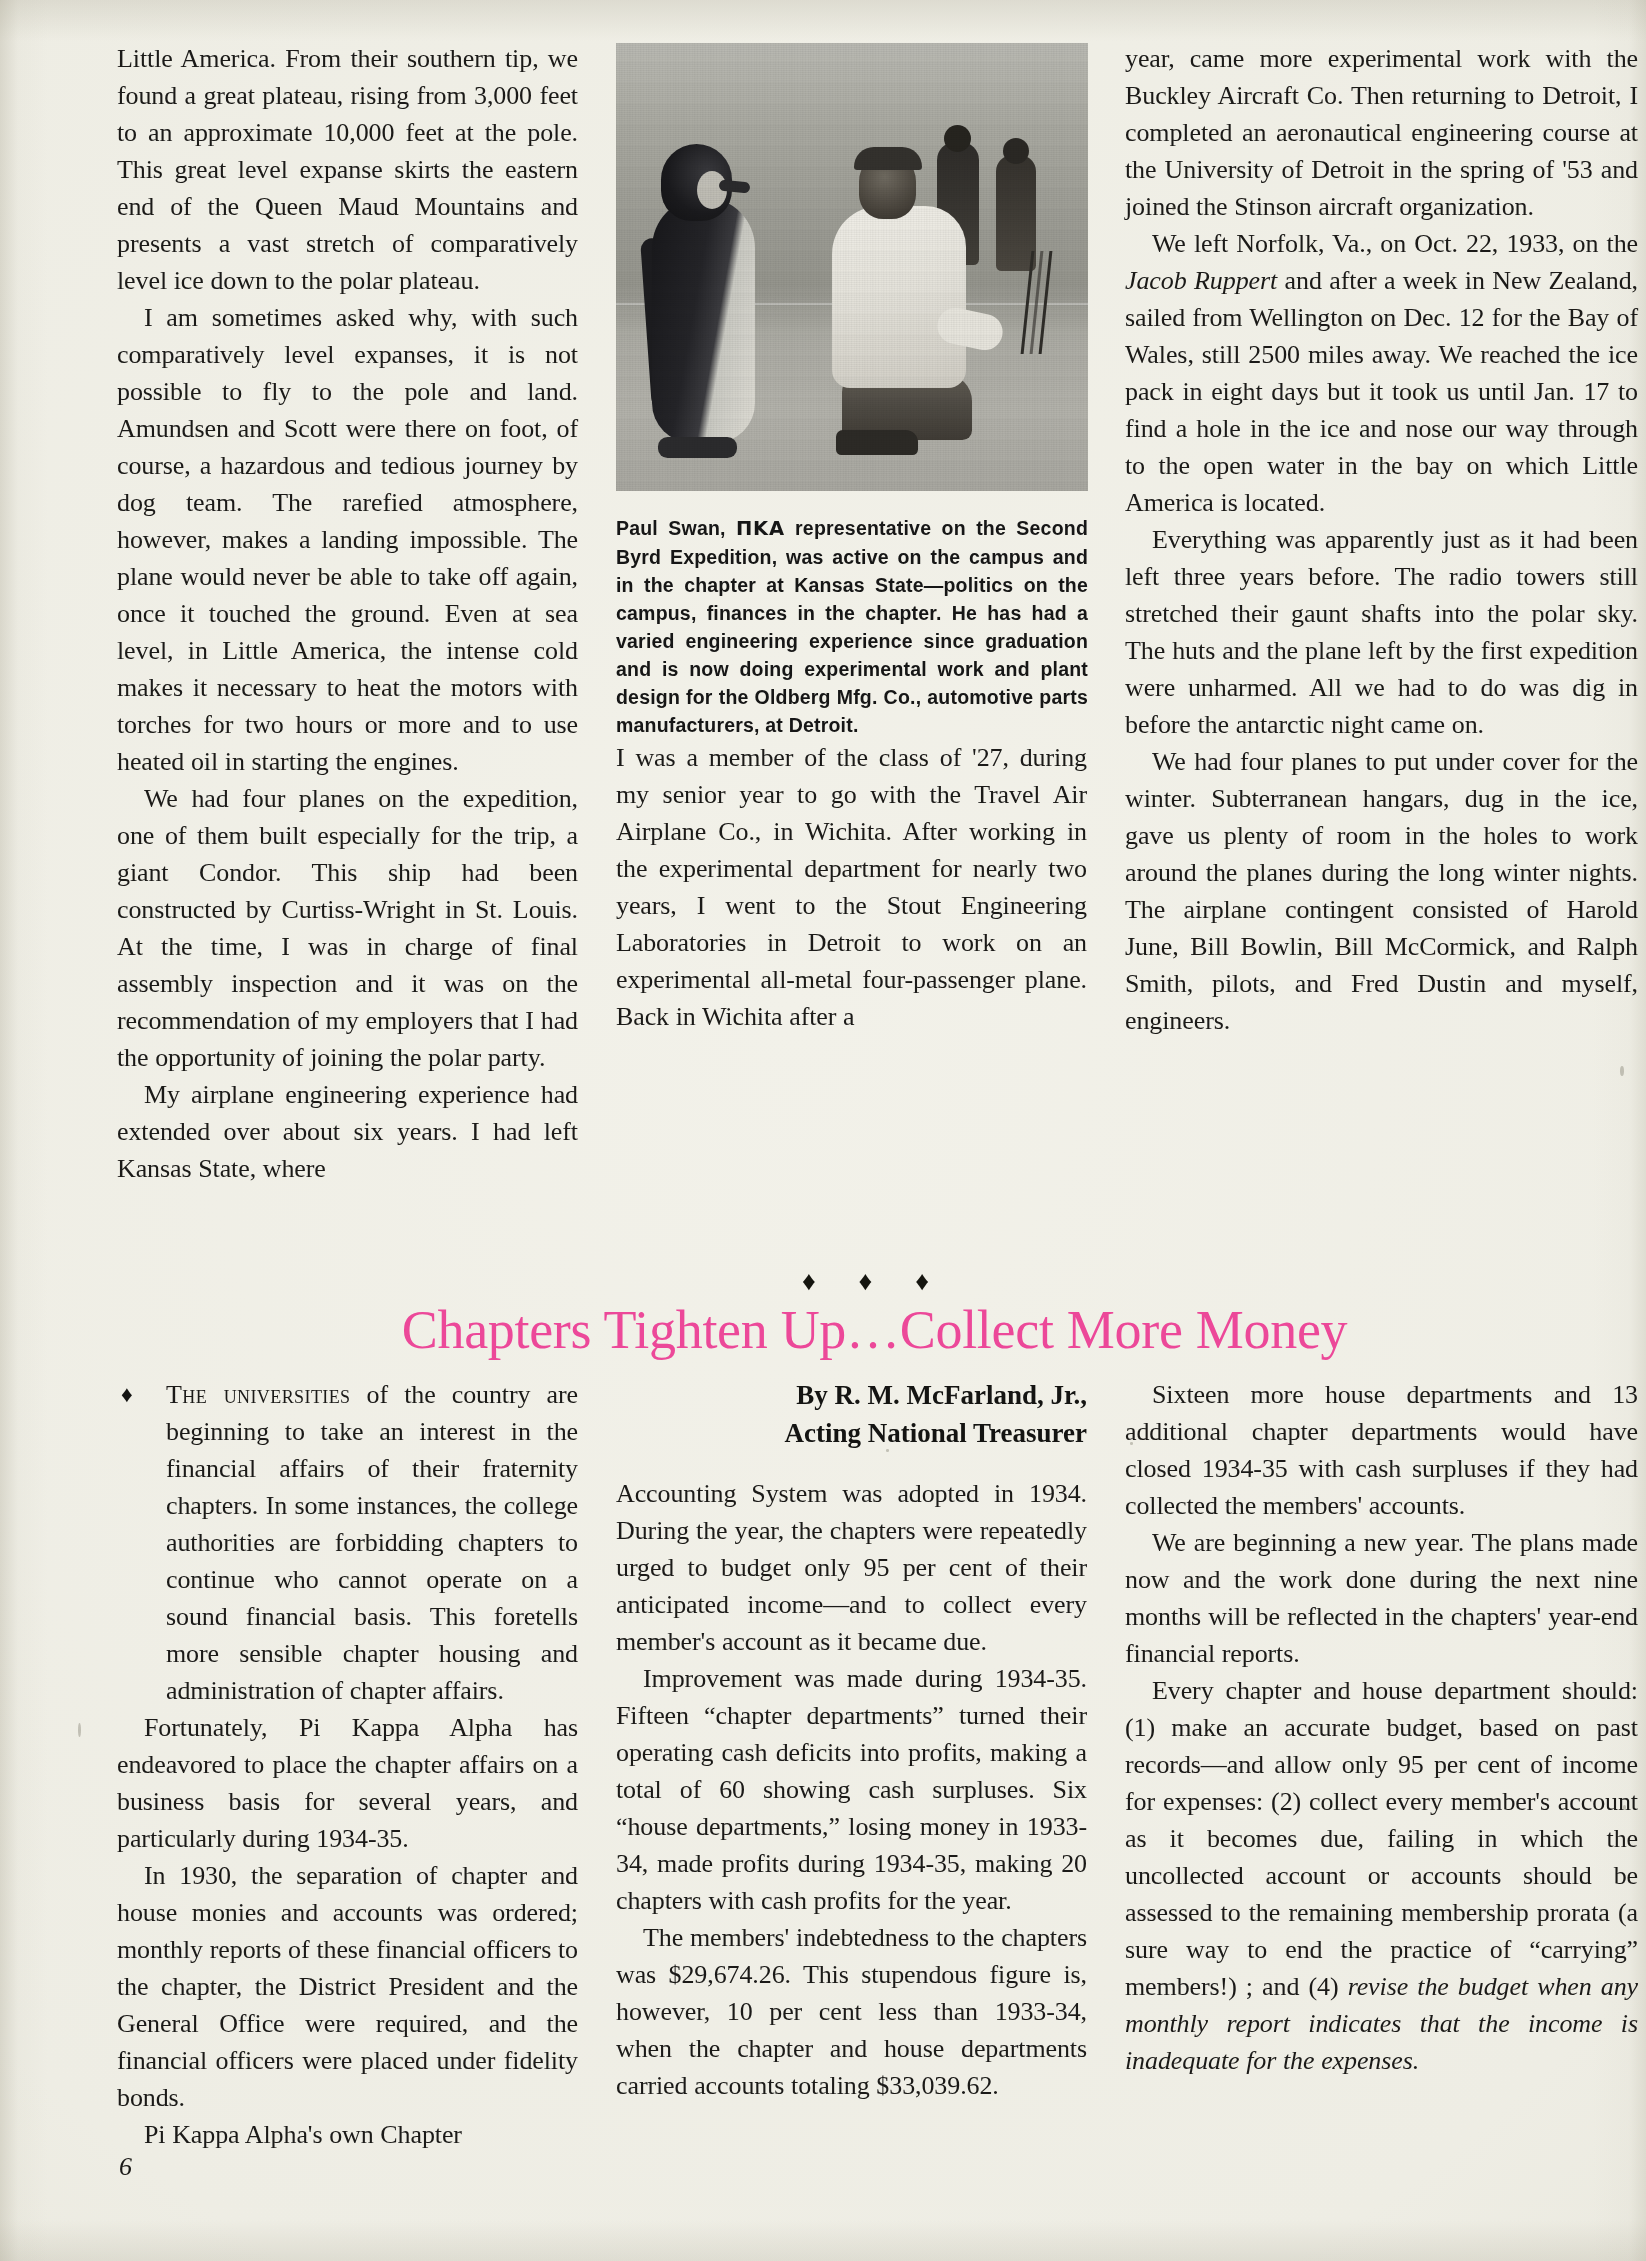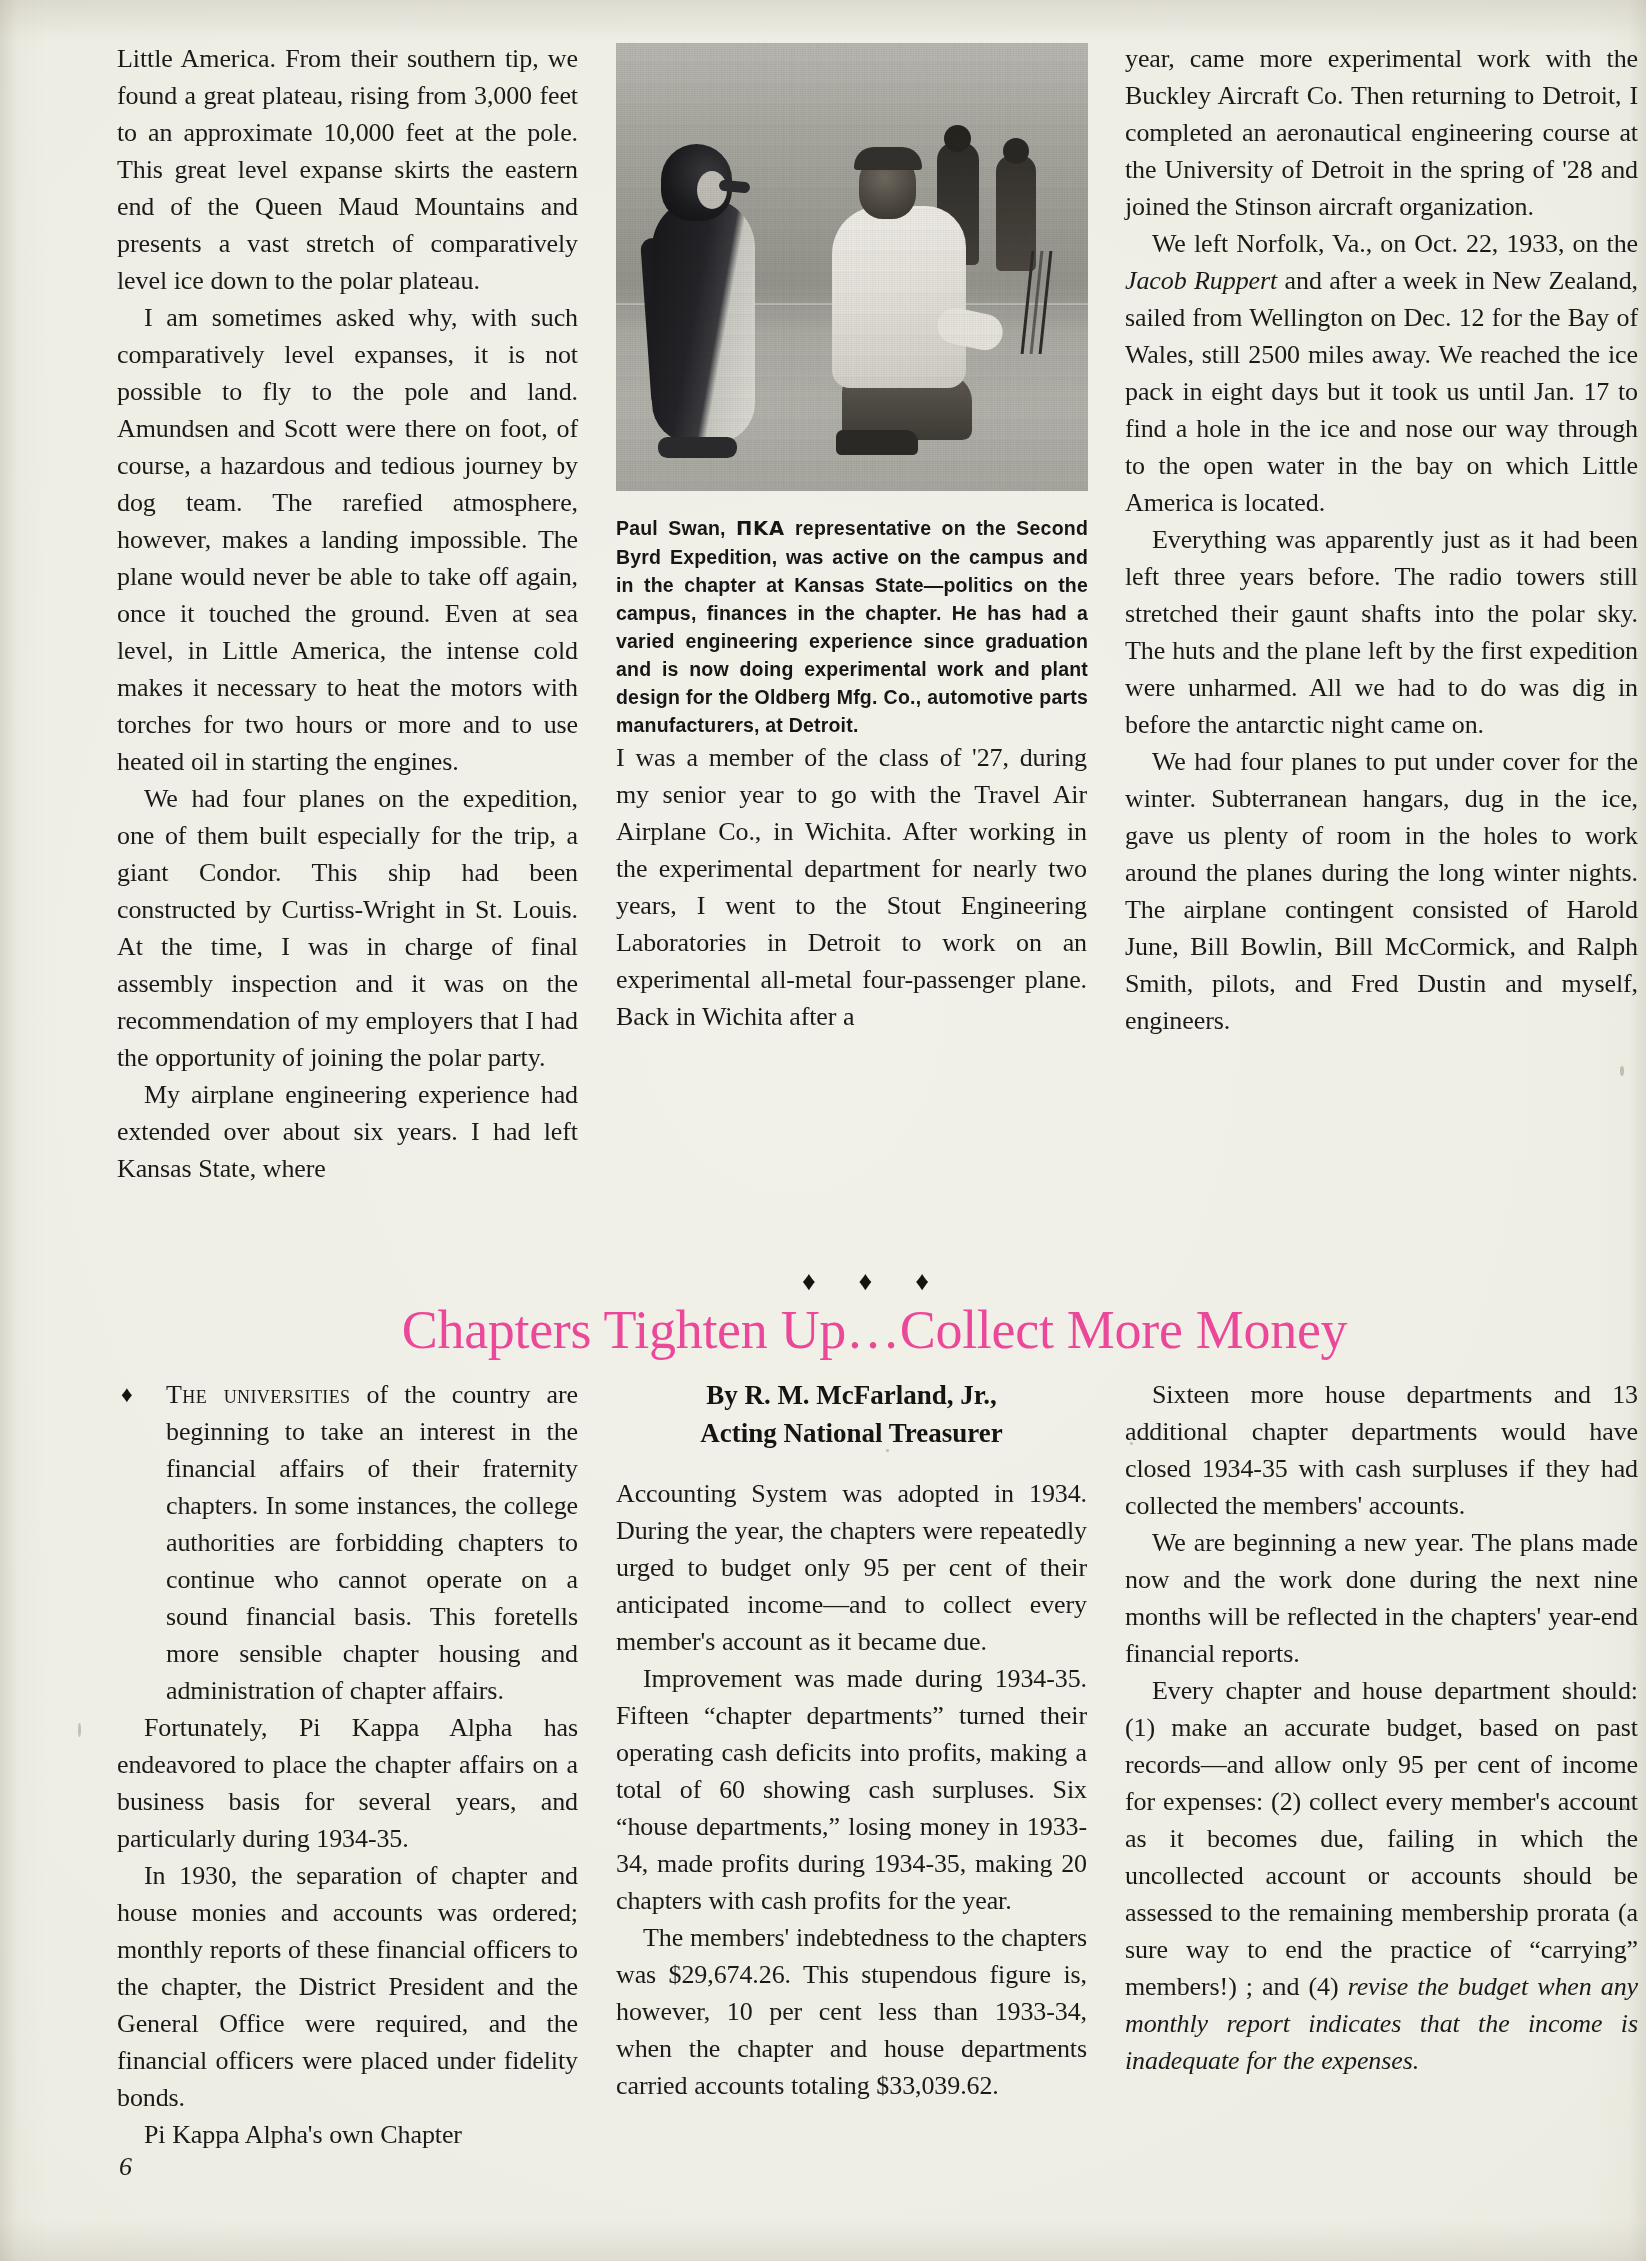--- a/index.html
+++ b/index.html
@@ -298,21 +298,21 @@
   }
   .lead p {
     text-indent: 0;
   }
 
   .byline {
     font-family: "Liberation Serif", "DejaVu Serif", serif;
     font-weight: bold;
     font-size: 27px;
     line-height: 38px;
-    text-align: center;
+    text-align: right;
     color: #141412;
     margin: 0 0 23px 0;
   }
 
   .folio {
     position: absolute;
     left: 68px;
     top: 2152px;
     font-size: 26px;
     font-style: italic;
@@ -370,21 +370,21 @@
         </div>
       </div>
 
 
       <div class="blurb"><span>Paul Swan, </span><span class="greek">ΠΚΑ</span><span> representative on the Second Byrd Expedition, was active on the campus and in the chapter at Kansas State—politics on the campus, finances in the chapter. He has had a varied engineering experience since graduation and is now doing experimental work and plant design for the Oldberg Mfg. Co., automotive parts manufacturers, at Detroit.</span></div>
 
       <p class="body noind after-blurb">I was a member of the class of '27, during my senior year to go with the Travel Air Airplane Co., in Wichita. After working in the experimental department for nearly two years, I went to the Stout Engineering Laboratories in Detroit to work on an experimental all-metal four-passenger plane. Back in Wichita after a</p>
     </div>
 
     <div class="col col-c">
-      <p class="body noind">year, came more experimental work with the Buckley Aircraft Co. Then returning to Detroit, I completed an aeronautical engineering course at the University of Detroit in the spring of '28 and joined the Stinson aircraft organization.</p>
+      <p class="body noind">year, came more experimental work with the Buckley Aircraft Co. Then returning to Detroit, I completed an aeronautical engineering course at the University of Detroit in the spring of '53 and joined the Stinson aircraft organization.</p>
       <p class="body"><span>We left Norfolk, Va., on Oct. 22, 1933, on the </span><i>Jacob Ruppert</i><span> and after a week in New Zealand, sailed from Wellington on Dec. 12 for the Bay of Wales, still 2500 miles away. We reached the ice pack in eight days but it took us until Jan. 17 to find a hole in the ice and nose our way through to the open water in the bay on which Little America is located.</span></p>
       <p class="body">Everything was apparently just as it had been left three years before. The radio towers still stretched their gaunt shafts into the polar sky. The huts and the plane left by the first expedition were unharmed. All we had to do was dig in before the antarctic night came on.</p>
       <p class="body">We had four planes to put under cover for the winter. Subterranean hangars, dug in the ice, gave us plenty of room in the holes to work around the planes during the long winter nights. The airplane contingent consisted of Harold June, Bill Bowlin, Bill McCormick, and Ralph Smith, pilots, and Fred Dustin and myself, engineers.</p>
     </div>
   </div>
 
   <div class="divider">♦ ♦ ♦</div>
   <h1 class="headline">Chapters Tighten Up…Collect More Money</h1>
 
   <div class="bot-cols">

